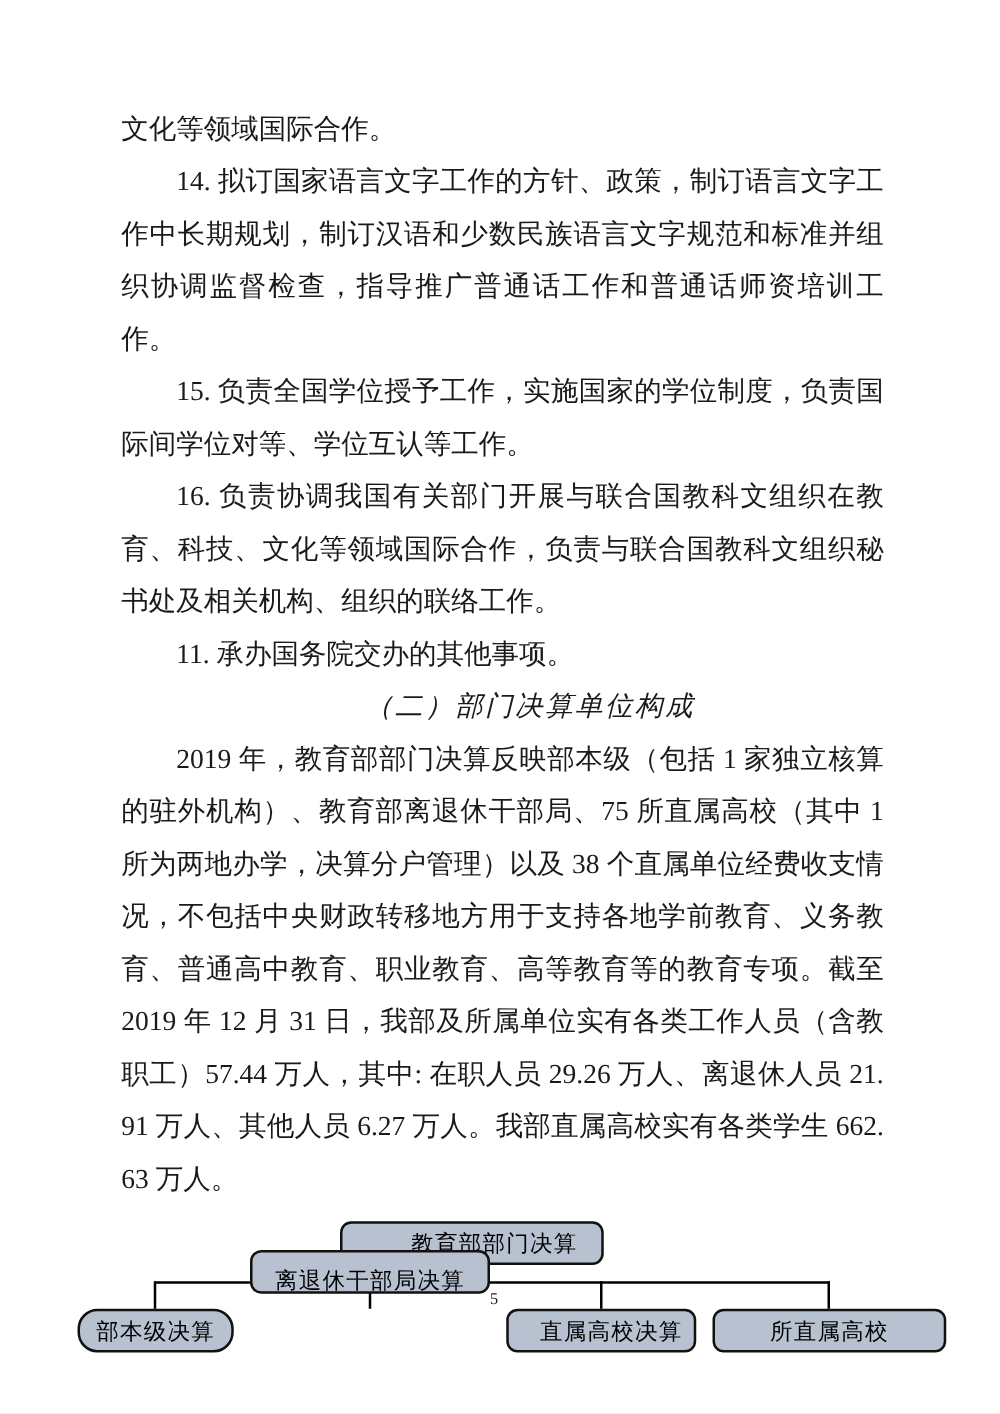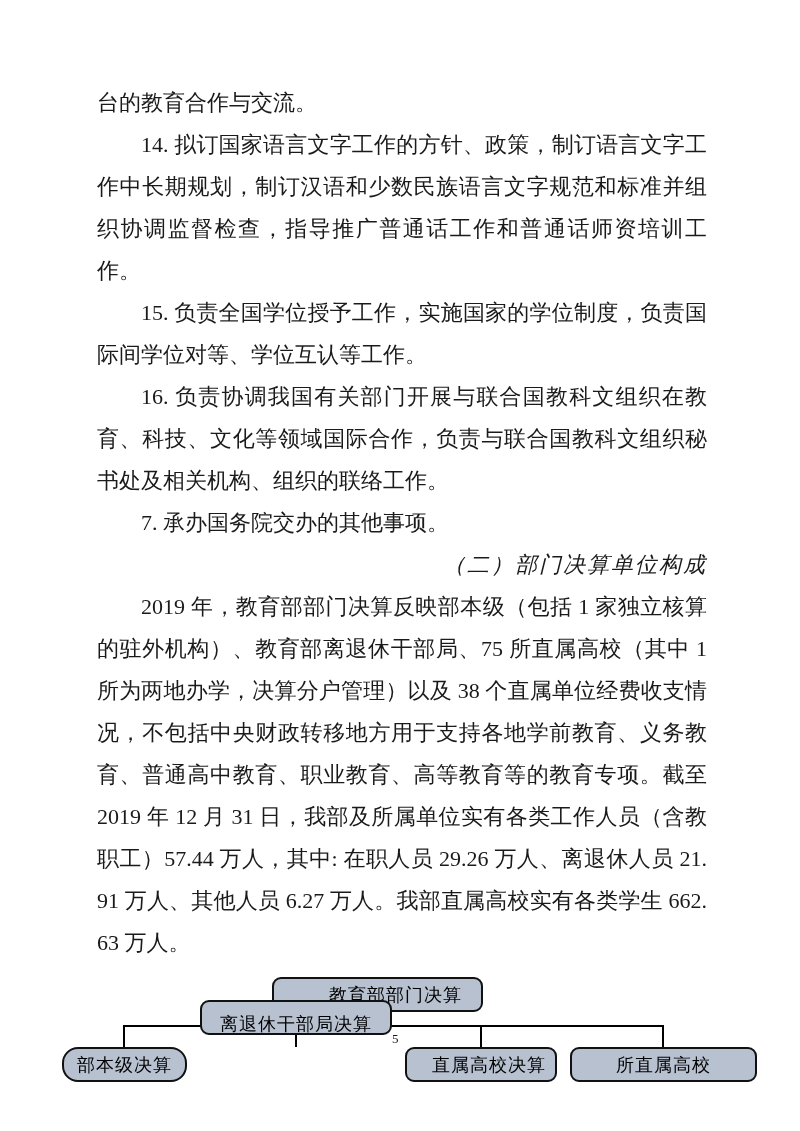--- a/index.html
+++ b/index.html
@@ -24,21 +24,21 @@
     font-size: 22px;
     line-height: 42px;
     text-align: justify;
     text-justify: inter-ideograph;
     text-indent: 2em;
     word-break: break-all;
   }
   .para.no-indent { text-indent: 0; }
   .para.kaiti {
     font-style: italic;
-    text-align: right;
+    text-align: center;
     letter-spacing: 2px;
   }
   .pagenum {
     position: absolute;
     left: 392px;
     top: 1031px;
     font-size: 13px;
     line-height: 16px;
     color: #1a1a1a;
   }
@@ -70,25 +70,25 @@
   .drop2 { left: 295px; top: 1025px; width: 2px;   height: 22px; }
   .drop3 { left: 480px; top: 1025px; width: 2px;   height: 22px; }
   .drop4 { left: 662px; top: 1025px; width: 2px;   height: 22px; }
 </style>
 </head>
 <body>
 
 <div class="page" style="background: rgb(255, 255, 255);">
 
   <div class="content">
-    <p class="para no-indent">台的教育合作与交流。</p>
+    <p class="para no-indent">文化等领域国际合作。</p>
     <p class="para">14. 拟订国家语言文字工作的方针、政策，制订语言文字工作中长期规划，制订汉语和少数民族语言文字规范和标准并组织协调监督检查，指导推广普通话工作和普通话师资培训工作。</p>
     <p class="para">15. 负责全国学位授予工作，实施国家的学位制度，负责国际间学位对等、学位互认等工作。</p>
     <p class="para">16. 负责协调我国有关部门开展与联合国教科文组织在教育、科技、文化等领域国际合作，负责与联合国教科文组织秘书处及相关机构、组织的联络工作。</p>
-    <p class="para">7. 承办国务院交办的其他事项。</p>
+    <p class="para">11. 承办国务院交办的其他事项。</p>
     <p class="para kaiti">（二）部门决算单位构成</p>
     <p class="para">2019 年，教育部部门决算反映部本级（包括 1 家独立核算的驻外机构）、教育部离退休干部局、75 所直属高校（其中 1 所为两地办学，决算分户管理）以及 38 个直属单位经费收支情况，不包括中央财政转移地方用于支持各地学前教育、义务教育、普通高中教育、职业教育、高等教育等的教育专项。截至 2019 年 12 月 31 日，我部及所属单位实有各类工作人员（含教职工）57.44 万人，其中: 在职人员 29.26 万人、离退休人员 21.91 万人、其他人员 6.27 万人。我部直属高校实有各类学生 662.63 万人。</p>
   </div>
 
   <div class="pagenum">5</div>
 
   <div class="connector stub" style="background: rgb(0, 0, 0);"></div>
   <div class="connector hline" style="background: rgb(0, 0, 0);"></div>
   <div class="connector drop1" style="background: rgb(0, 0, 0);"></div>
   <div class="connector drop2" style="background: rgb(0, 0, 0);"></div>

